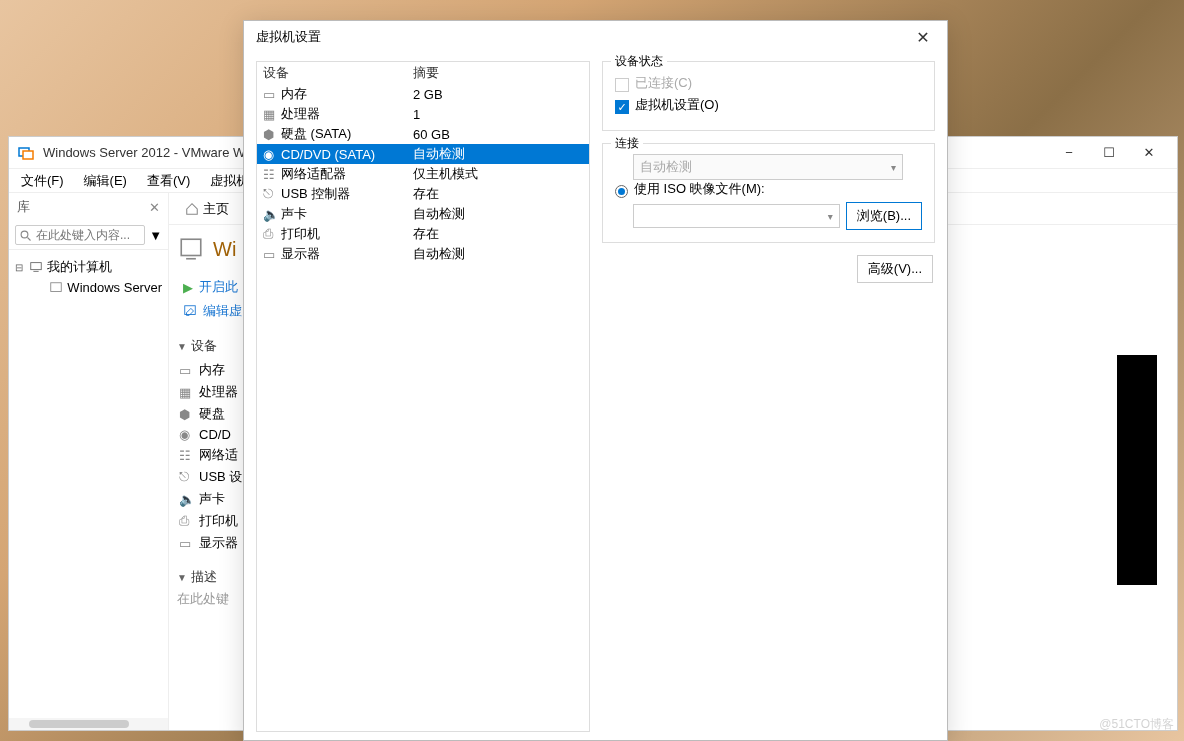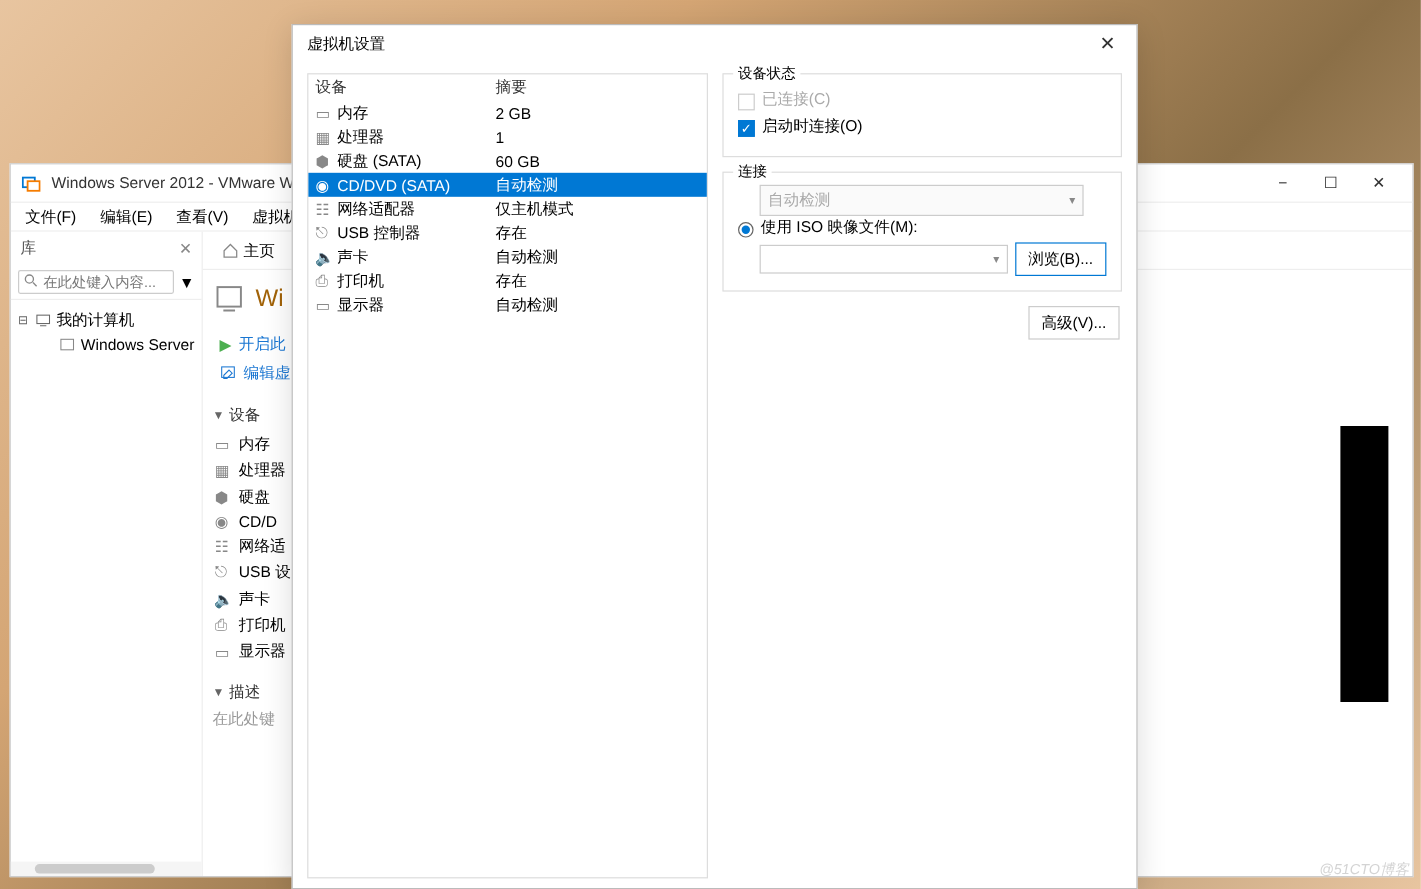--- a/index.html
+++ b/index.html
@@ -15,21 +15,21 @@
 
 .menubar { height: 24px; display: flex; align-items: center; padding: 0 4px; gap: 4px; border-bottom: 1px solid #eee; }
 .menubar span { padding: 2px 8px; cursor: pointer; }
 
 .vmware-body { display: flex; height: calc(100% - 56px); }
 .sidebar { width: 160px; border-right: 1px solid #eee; display: flex; flex-direction: column; }
 .sidebar-header { height: 28px; display: flex; align-items: center; padding: 0 8px; justify-content: space-between; }
 .sidebar-header .title { color: #555; }
 .sidebar-header .close { cursor: pointer; color: #888; }
 .search-row { display: flex; align-items: center; padding: 4px 6px; gap: 4px; border-bottom: 1px solid #eee; }
-.search-box { flex: 1; display: flex; align-items: flex-start; border: 1px solid #ccc; border-radius: 2px; padding: 2px 4px; gap: 4px; }
+.search-box { flex: 1; display: flex; align-items: flex-end; border: 1px solid #ccc; border-radius: 2px; padding: 2px 4px; gap: 4px; }
 .search-box input { border: none; outline: none; width: 100%; font-size: 12px; color: #999; }
 .tree { flex: 1; padding: 6px 4px; overflow: hidden; }
 .tree-item { display: flex; align-items: center; gap: 4px; padding: 2px 2px; cursor: pointer; white-space: nowrap; }
 .tree-item.child { padding-left: 28px; justify-content: flex-end; }
 .tree-item .exp { width: 10px; font-size: 10px; color: #666; }
 .tree-item .ico { width: 14px; height: 14px; display: inline-flex; align-items: center; justify-content: center; }
 .sidebar-scroll { height: 12px; background: #f5f5f5; position: relative; }
 .sidebar-scroll .thumb { position: absolute; left: 20px; width: 100px; top: 2px; height: 8px; background: #ccc; border-radius: 4px; }
 
 .main-area { flex: 1; display: flex; flex-direction: column; }
@@ -88,21 +88,21 @@
 .combo { width: 270px; border: 1px solid #ccc; padding: 3px 6px; display: flex; justify-content: space-between; align-items: center; margin-left: 18px; margin-top: 2px; }
 .combo.disabled { color: #aaa; background: #fafafa; }
 .combo .dd { font-size: 10px; color: #888; }
 .iso-row { display: flex; align-items: center; gap: 6px; margin-left: 18px; margin-top: 4px; }
 .iso-input { flex: 1; border: 1px solid #ccc; padding: 3px 6px; height: 24px; display: flex; justify-content: flex-end; align-items: center; }
 .iso-input .dd { font-size: 10px; color: #888; }
 .btn { border: 1px solid #0078D4; background: #fff; padding: 4px 10px; cursor: pointer; color: #000; }
 .btn.plain { border-color: #ccc; }
 .advanced-row { display: flex; justify-content: flex-end; margin-top: 4px; padding-right: 2px; align-items: flex-end; }
 
-.watermark { position: absolute; right: 10px; bottom: 8px; color: rgba(128,128,128,0.35); font-size: 12px; font-style: italic; }
+.watermark { position: absolute; right: 10px; bottom: 8px; color: rgba(128,128,128,0.35); font-size: 12px; }
 
 svg { display: block; }
 </style>
 </head>
 <body>
 
 <div class="vmware-window">
   <div class="vmware-titlebar">
     <span class="app-icon">
       <svg width="16" height="16" viewBox="0 0 16 16">
@@ -339,21 +339,21 @@
 
     <div class="device-details">
       <div class="fieldset">
         <span class="fieldset-label">设备状态</span>
         <div class="chk-row disabled">
           <span class="chk-box disabled"></span>
           <span>已连接(C)</span>
         </div>
         <div class="chk-row">
           <span class="chk-box checked">✓</span>
-          <span>启动时连接(O)</span>
+          <span>虚拟机设置(O)</span>
         </div>
       </div>
 
       <div class="fieldset">
         <span class="fieldset-label">连接</span>
         <div class="combo disabled">
           <span>自动检测</span>
           <span class="dd">▾</span>
         </div>
         <div class="radio-row" style="margin-top:0">

